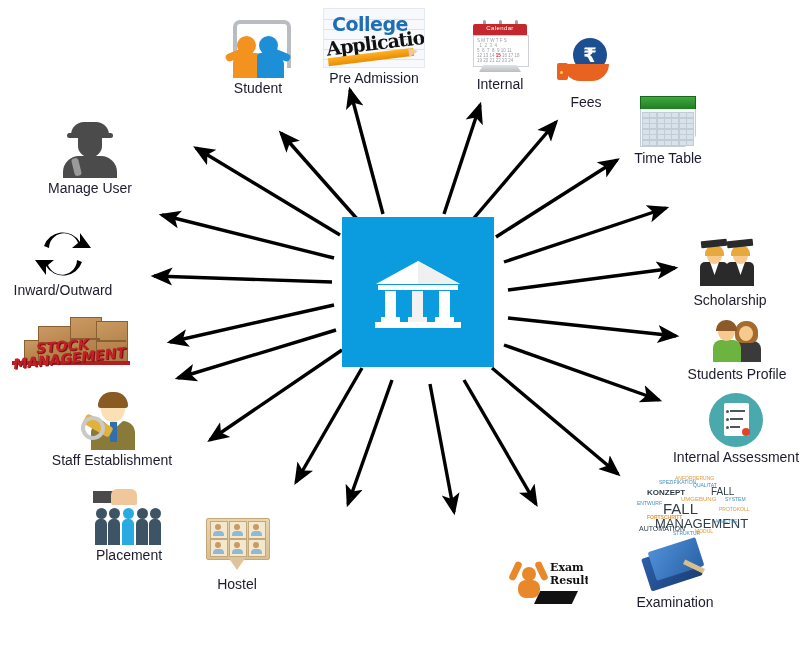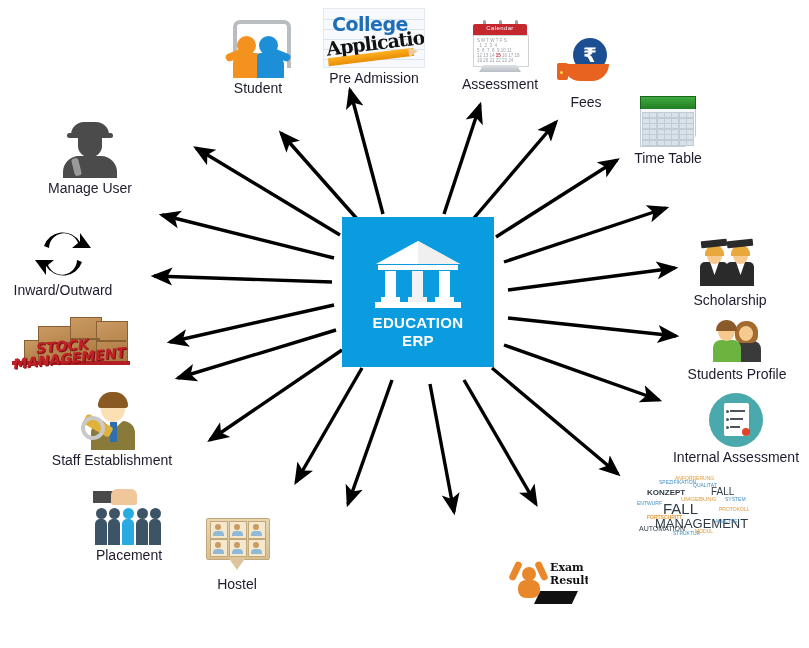--- a/index.html
+++ b/index.html
@@ -310,24 +310,20 @@
       <polygon points="46,3 88,26 46,26" fill="#f0f0f0"></polygon>
       <rect x="6" y="27" width="80" height="5" fill="#ffffff"></rect>
       <rect x="13" y="33" width="11" height="26" fill="#ffffff"></rect>
       <rect x="40" y="33" width="11" height="26" fill="#f2f2f2"></rect>
       <rect x="67" y="33" width="11" height="26" fill="#ffffff"></rect>
       <rect x="9" y="59" width="19" height="5" fill="#ffffff"></rect>
       <rect x="36" y="59" width="19" height="5" fill="#f2f2f2"></rect>
       <rect x="63" y="59" width="19" height="5" fill="#ffffff"></rect>
       <rect x="3" y="64" width="86" height="6" fill="#ffffff"></rect>
     </svg>
-    <div class="hubtext">
-      <div>EDUCATION</div>
-      <div>ERP</div>
-    </div>
   </div>
 
 
   <div class="node" id="n-alumni" style="left: 212px; top: 20px; width: 92px;">
     <div class="ic">
       <div class="alumni">
         <div class="frame"></div>
         <div class="ao"></div>
           <div class="ab"></div>
         <div class="p ho"></div>
@@ -368,21 +364,21 @@
             S&nbsp;M&nbsp;T&nbsp;W&nbsp;T&nbsp;F&nbsp;S<br>
             &nbsp;&nbsp;1&nbsp;&nbsp;2&nbsp;&nbsp;3&nbsp;&nbsp;4<br>
             5&nbsp;&nbsp;6&nbsp;&nbsp;7&nbsp;&nbsp;8&nbsp;&nbsp;9&nbsp;10&nbsp;11<br>
             12&nbsp;13&nbsp;14&nbsp;<b>15</b>&nbsp;16&nbsp;17&nbsp;18<br>
             19&nbsp;20&nbsp;21&nbsp;22&nbsp;23&nbsp;24
           </div>
         </div>
         <div class="stand"></div>
       </div>
     </div>
-    <div class="lbl">Assessment</div>
+    <div class="lbl">Internal</div>
   </div>
 
   <div class="node" id="n-fees" style="left: 545px; top: 38px; width: 82px;">
     <div class="ic">
       <div class="fees">
         <div class="coin circ">₹</div>
         <div class="hand"></div>
           <div class="cuff"></div>
           <div class="dot"></div>
       </div>
@@ -514,20 +510,31 @@
           <span style="left: 86px; top: 36px; font-size: 5px; color: rgb(224, 154, 60); font-weight: 400;">PROTOKOLL</span>
           <span style="left: 82px; top: 48px; font-size: 5px; color: rgb(63, 143, 196); font-weight: 400;">ANALYSE</span>
           <span style="left: 62px; top: 58px; font-size: 5px; color: rgb(224, 154, 60); font-weight: 400;">MODUL</span>
           <span style="left: 92px; top: 26px; font-size: 5px; color: rgb(63, 143, 196); font-weight: 400;">SYSTEM</span>
           <span style="left: 60px; top: 12px; font-size: 5px; color: rgb(63, 143, 196); font-weight: 400;">QUALITAT</span>
         </div>
     </div>
 
   </div>
 
+  <div class="node" id="n-exm" style="left: 620px; top: 536px; width: 110px;">
+    <div class="ic">
+      <div class="books">
+          <div class="bk b1"></div>
+          <div class="bk pg"></div>
+          <div class="bk b2"></div>
+        <div class="mark"></div>
+        </div>
+    </div>
+    <div class="lbl">Examination</div>
+  </div>
 
   <div class="node noLbl" id="n-exr" style="left: 503px; top: 547px; width: 86px;">
     <div class="ic">
       <div class="exres">
         <div class="lap"></div>
         <div class="fig">
             <div class="arm a1"></div>
             <div class="arm a2"></div>
           <div class="fb"></div>
             <div class="fh"></div>

